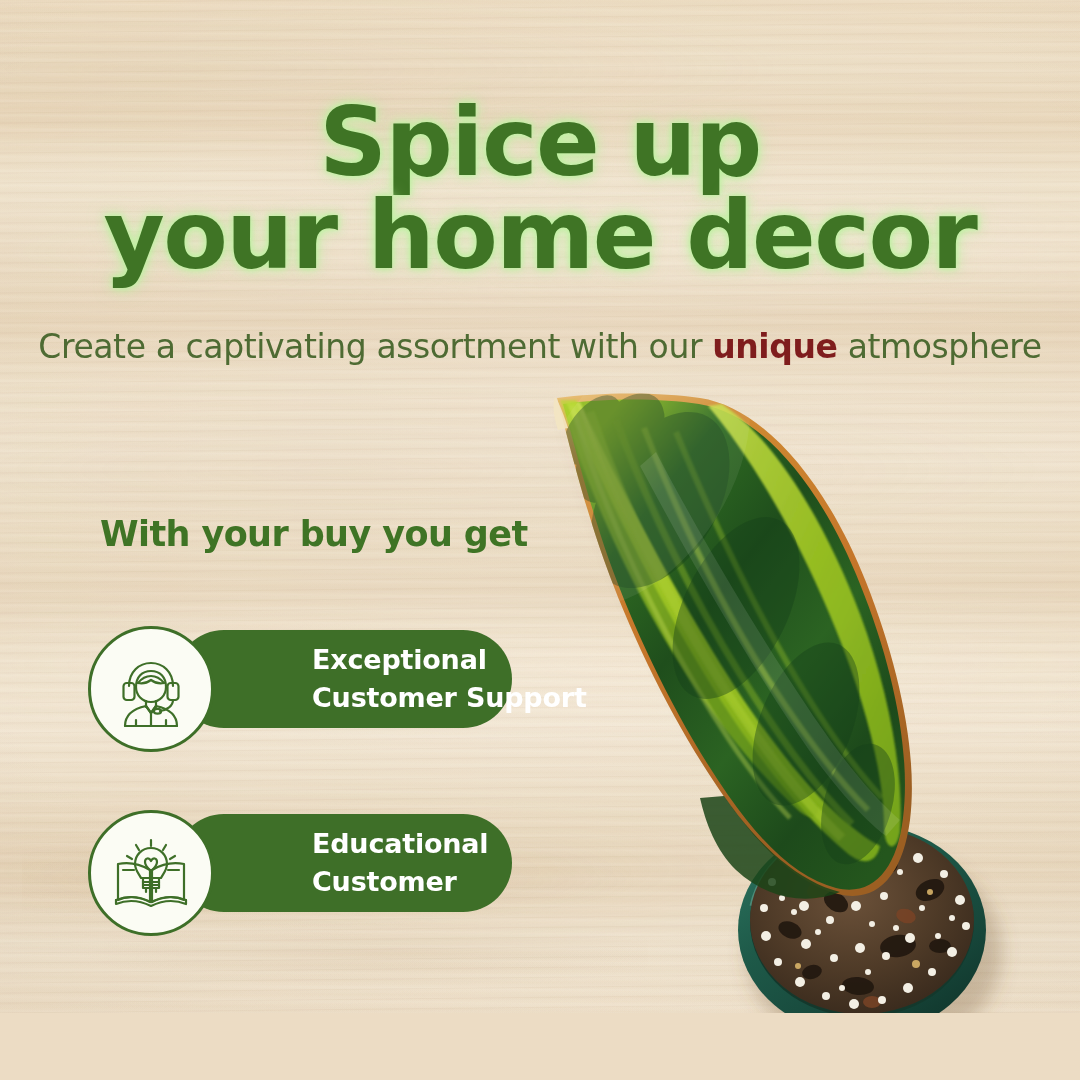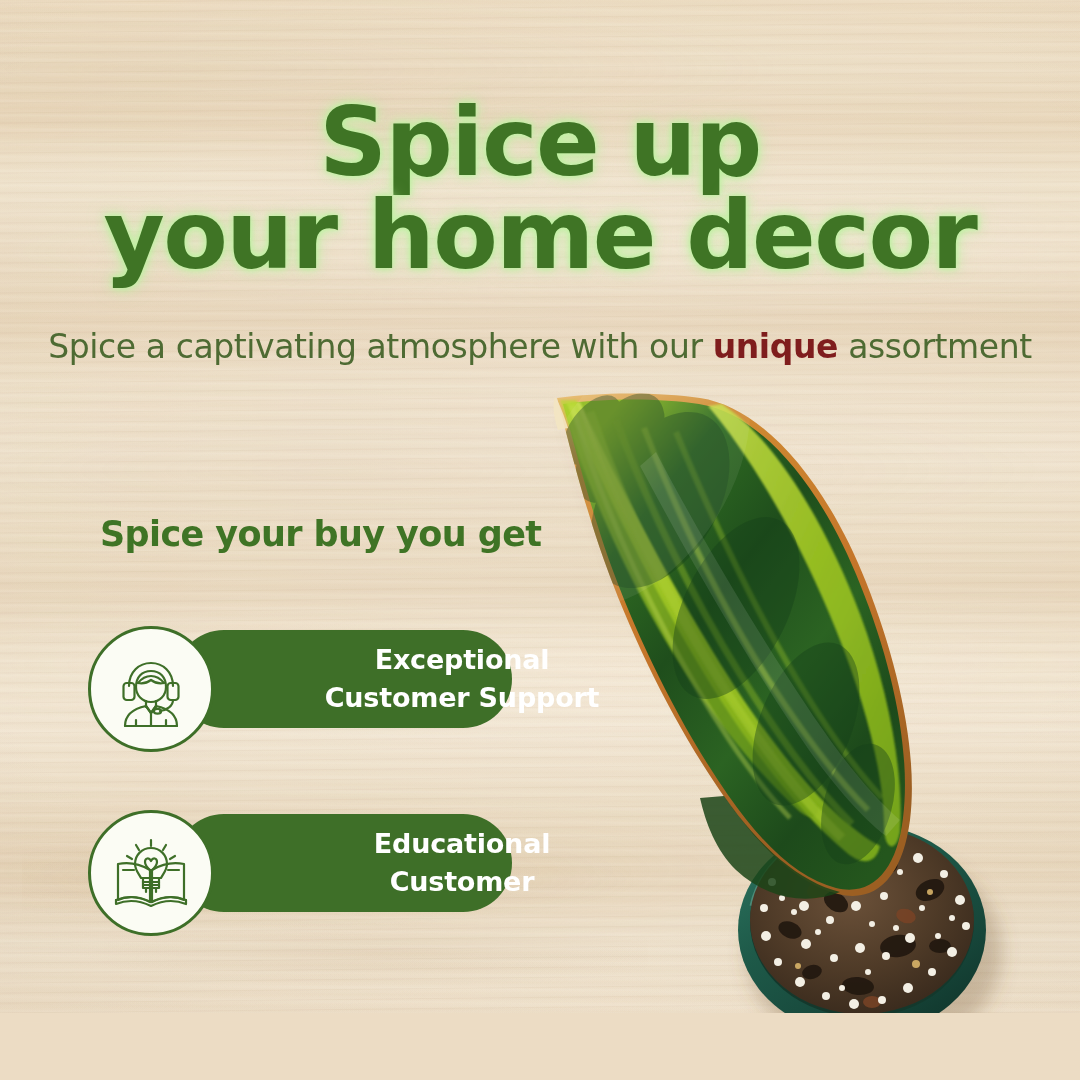--- a/index.html
+++ b/index.html
@@ -143,21 +143,20 @@
     left:224px; top:4px;
     width:300px; height:98px;
     display:flex; flex-direction:column; justify-content:center;
     font-family:"DejaVu Sans", sans-serif;
     font-weight:bold;
     font-size:27px;
     line-height:1.42;
     letter-spacing:-0.2px;
     color:#ffffff;
     white-space:pre-line;
-    text-align:center;
   }
   #badge-support   { top:626px; }
   #badge-education { top:810px; }
 
   
   #plant { position:absolute; left:0; top:0; width:1080px; height:1080px;
            pointer-events:none; }
 </style>
 </head>
 <body>
@@ -365,23 +364,23 @@
       <path d="M555,397 C560,404 564,416 568,428 L558,430 C554,418 552,406 555,397 Z" fill="#f3e6c2" opacity="0.9"></path>
 
       <path d="M724,796 C760,848 800,882 840,892 C806,906 766,898 736,870
                C716,850 706,824 700,798 Z" fill="#1b4418" opacity="0.85"></path>
     </g>
   </svg>
 
   <h1 class="headline">Spice up
 your home decor</h1>
 
-  <p class="subtitle"><span>Spice a captivating atmosphere with our </span><b>unique</b><span> assortment</span></p>
-
-  <h2 class="benefits-heading">Spice your buy you get</h2>
+  <p class="subtitle"><span>Create a captivating assortment with our </span><b>unique</b><span> atmosphere</span></p>
+
+  <h2 class="benefits-heading">With your buy you get</h2>
 
   <div class="badge" id="badge-support">
     <div class="pill"></div>
     <div class="circle">
       <svg width="78" height="78" viewBox="0 0 78 78" fill="none" stroke="#3e6f28" stroke-width="2.2" stroke-linecap="round" stroke-linejoin="round">
 
         <path d="M17,36 C17,22 27,13 39,13 C51,13 61,22 61,36"></path>
 
         <rect x="11.5" y="33" width="11" height="17" rx="3.2"></rect>
         <rect x="55.5" y="33" width="11" height="17" rx="3.2"></rect>

